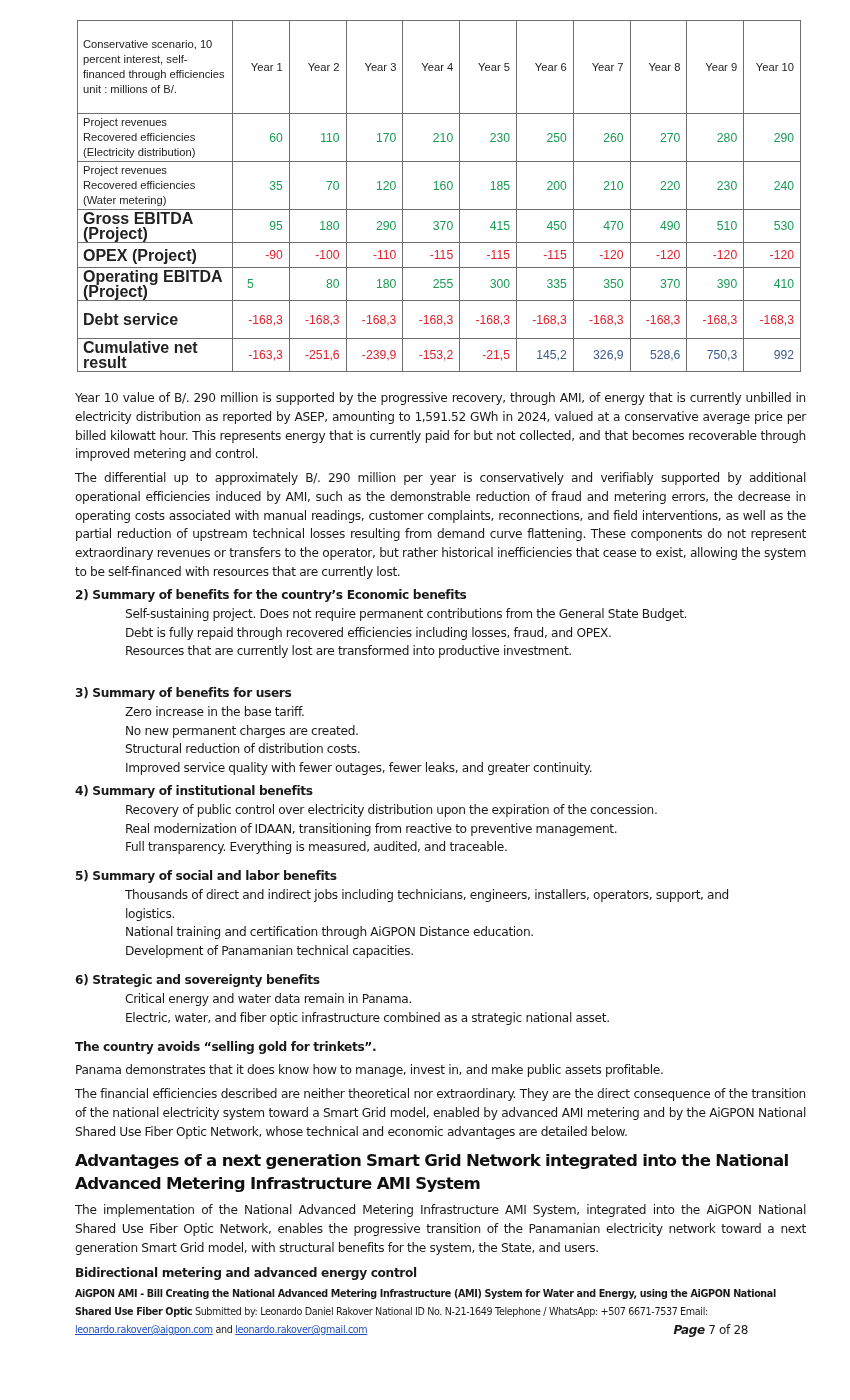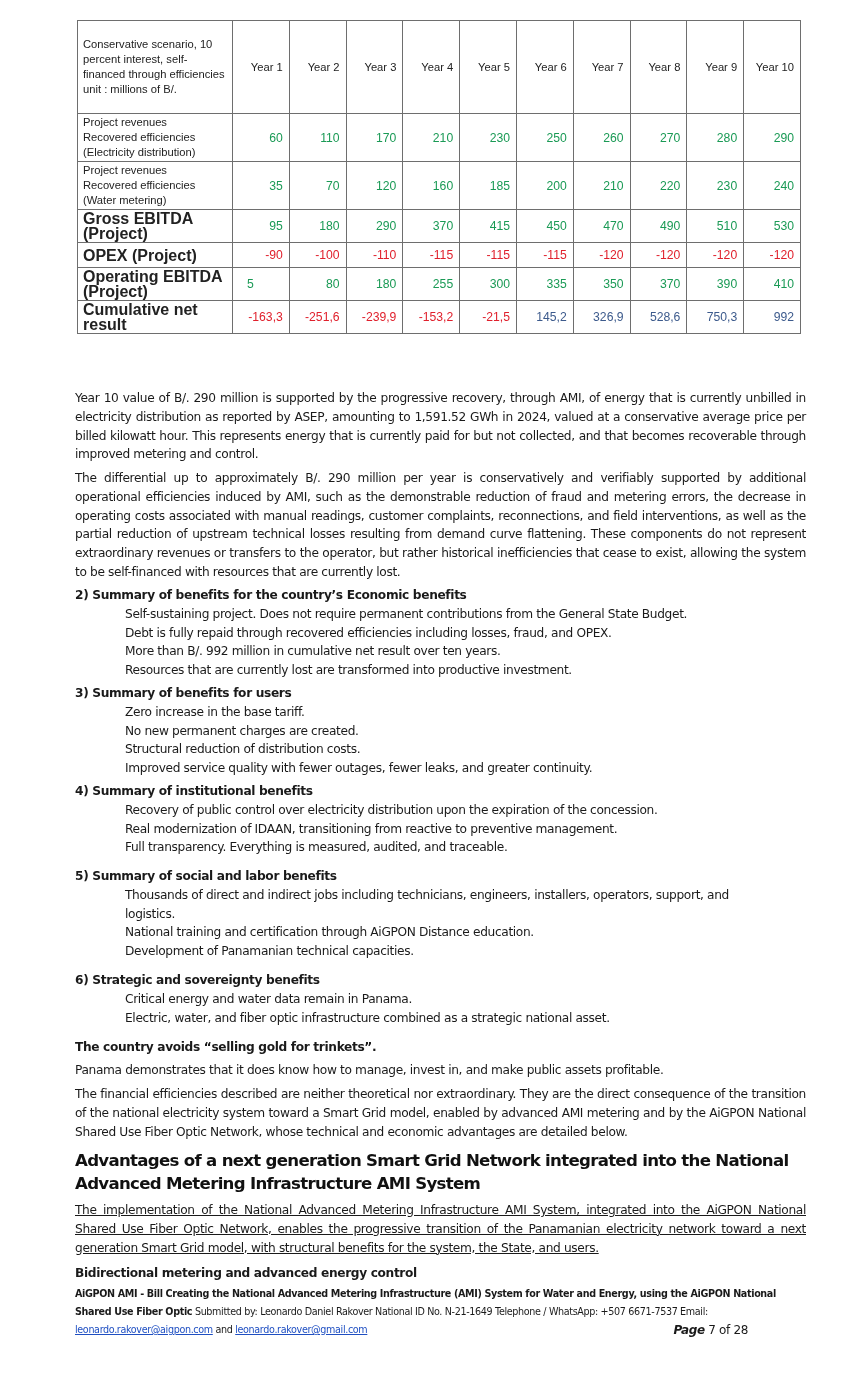--- a/index.html
+++ b/index.html
@@ -160,20 +160,33 @@
           <td class="num g">80</td>
           <td class="num g">180</td>
           <td class="num g">255</td>
           <td class="num g">300</td>
           <td class="num g">335</td>
           <td class="num g">350</td>
           <td class="num g">370</td>
           <td class="num g">390</td>
           <td class="num g">410</td>
         </tr>
+        <tr class="h35">
+          <td class="lbl r b">Debt service</td>
+          <td class="num r">-168,3</td>
+          <td class="num r">-168,3</td>
+          <td class="num r">-168,3</td>
+          <td class="num r">-168,3</td>
+          <td class="num r">-168,3</td>
+          <td class="num r">-168,3</td>
+          <td class="num r">-168,3</td>
+          <td class="num r">-168,3</td>
+          <td class="num r">-168,3</td>
+          <td class="num r">-168,3</td>
+        </tr>
         <tr class="h30">
           <td class="lbl bl b">Cumulative net result</td>
           <td class="num r">-163,3</td>
           <td class="num r">-251,6</td>
           <td class="num r">-239,9</td>
           <td class="num r">-153,2</td>
           <td class="num r">-21,5</td>
           <td class="num bl">145,2</td>
           <td class="num bl">326,9</td>
           <td class="num bl">528,6</td>
@@ -183,21 +196,20 @@
       </tbody>
   </table>
 
   <div class="txt just" style="top:389px;">Year 10 value of B/. 290 million is supported by the progressive recovery, through AMI, of energy that is currently unbilled in electricity distribution as reported by ASEP, amounting to 1,591.52 GWh in 2024, valued at a conservative average price per billed kilowatt hour. This represents energy that is currently paid for but not collected, and that becomes recoverable through improved metering and control.</div>
   <div class="txt just" style="top:469px;">The differential up to approximately B/. 290 million per year is conservatively and verifiably supported by additional operational efficiencies induced by AMI, such as the demonstrable reduction of fraud and metering errors, the decrease in operating costs associated with manual readings, customer complaints, reconnections, and field interventions, as well as the partial reduction of upstream technical losses resulting from demand curve flattening. These components do not represent extraordinary revenues or transfers to the operator, but rather historical inefficiencies that cease to exist, allowing the system to be self-financed with resources that are currently lost.</div>
 
   <div class="txt" style="top:586px;">
     <div class="sec-h">2) Summary of benefits for the country’s Economic benefits</div>
     <div class="item">Self-sustaining project. Does not require permanent contributions from the General State Budget.</div>
     <div class="item">Debt is fully repaid through recovered efficiencies including losses, fraud, and OPEX.</div>
-    <div class="item">More than B/. 992 million in cumulative net result over ten years.</div>
     <div class="item">Resources that are currently lost are transformed into productive investment.</div>
   </div>
 
   <div class="txt" style="top:684px;">
     <div class="sec-h">3) Summary of benefits for users</div>
     <div class="item">Zero increase in the base tariff.</div>
     <div class="item">No new permanent charges are created.</div>
     <div class="item">Structural reduction of distribution costs.</div>
     <div class="item">Improved service quality with fewer outages, fewer leaks, and greater continuity.</div>
   </div>
@@ -220,21 +232,21 @@
     <div class="sec-h">6) Strategic and sovereignty benefits</div>
     <div class="item">Critical energy and water data remain in Panama.</div>
     <div class="item">Electric, water, and fiber optic infrastructure combined as a strategic national asset.</div>
   </div>
 
   <div class="txt" style="top:1061px;">Panama demonstrates that it does know how to manage, invest in, and make public assets profitable.</div>
   <div class="txt sec-h" style="top:1038px;">The country avoids “selling gold for trinkets”.</div>
   <div class="txt hdr-big" style="top:1149px;">Advantages of a next generation Smart Grid Network integrated into the National Advanced Metering Infrastructure AMI System</div>
 
   <div class="txt just" style="top:1085px;">The financial efficiencies described are neither theoretical nor extraordinary. They are the direct consequence of the transition of the national electricity system toward a Smart Grid model, enabled by advanced AMI metering and by the AiGPON National Shared Use Fiber Optic Network, whose technical and economic advantages are detailed below.</div>
-  <div class="txt just" style="top:1201px;text-decoration:underline;">The implementation of the National Advanced Metering Infrastructure AMI System, integrated into the AiGPON National Shared Use Fiber Optic Network, enables the progressive transition of the Panamanian electricity network toward a next generation Smart Grid model, with structural benefits for the system, the State, and users.</div>
+  <div class="txt just" style="top:1201px;">The implementation of the National Advanced Metering Infrastructure AMI System, integrated into the AiGPON National Shared Use Fiber Optic Network, enables the progressive transition of the Panamanian electricity network toward a next generation Smart Grid model, with structural benefits for the system, the State, and users.</div>
   <div class="txt sec-h" style="top:1264px;">Bidirectional metering and advanced energy control</div>
 
   <div class="footer">
     <div>
       <b>AiGPON AMI</b><b> - Bill Creating the National Advanced Metering Infrastructure (AMI) System for Water and Energy, using the AiGPON National Shared Use Fiber Optic</b><span>  Submitted by: Leonardo Daniel Rakover National ID No. N-21-1649 Telephone / WhatsApp: +507 6671-7537 Email:</span>
     </div>
     <div>
       <a>leonardo.rakover@aigpon.com</a><span> and </span><a>leonardo.rakover@gmail.com</a>
     </div>
     <div class="pg"><b>Page</b><span> 7 of 28</span></div>

